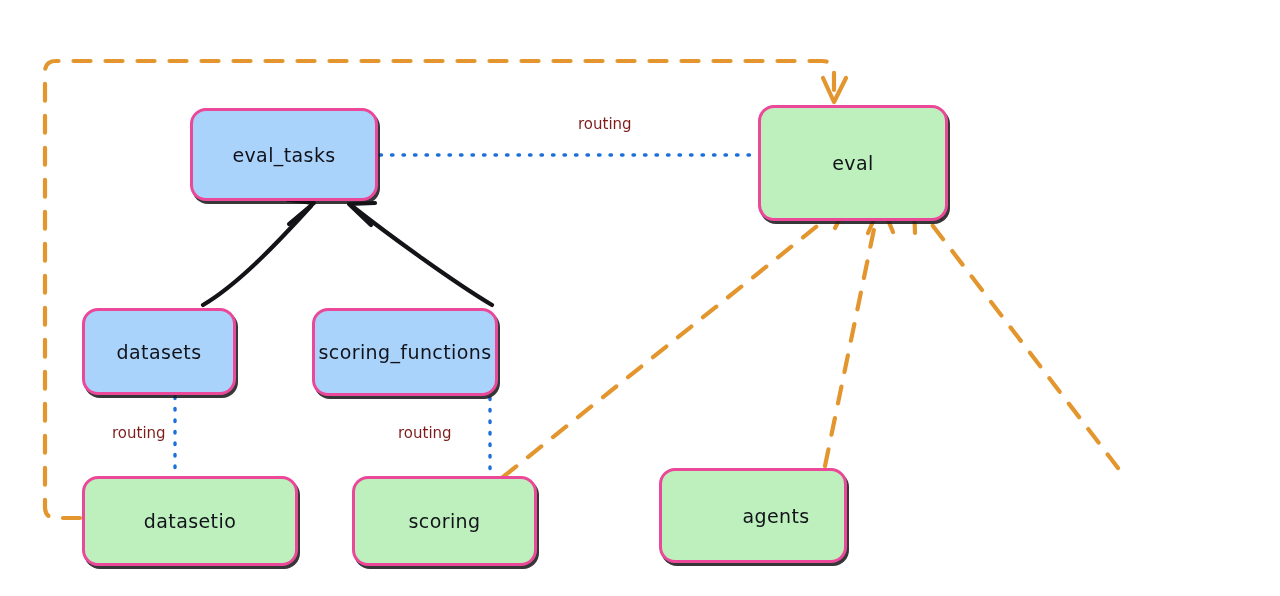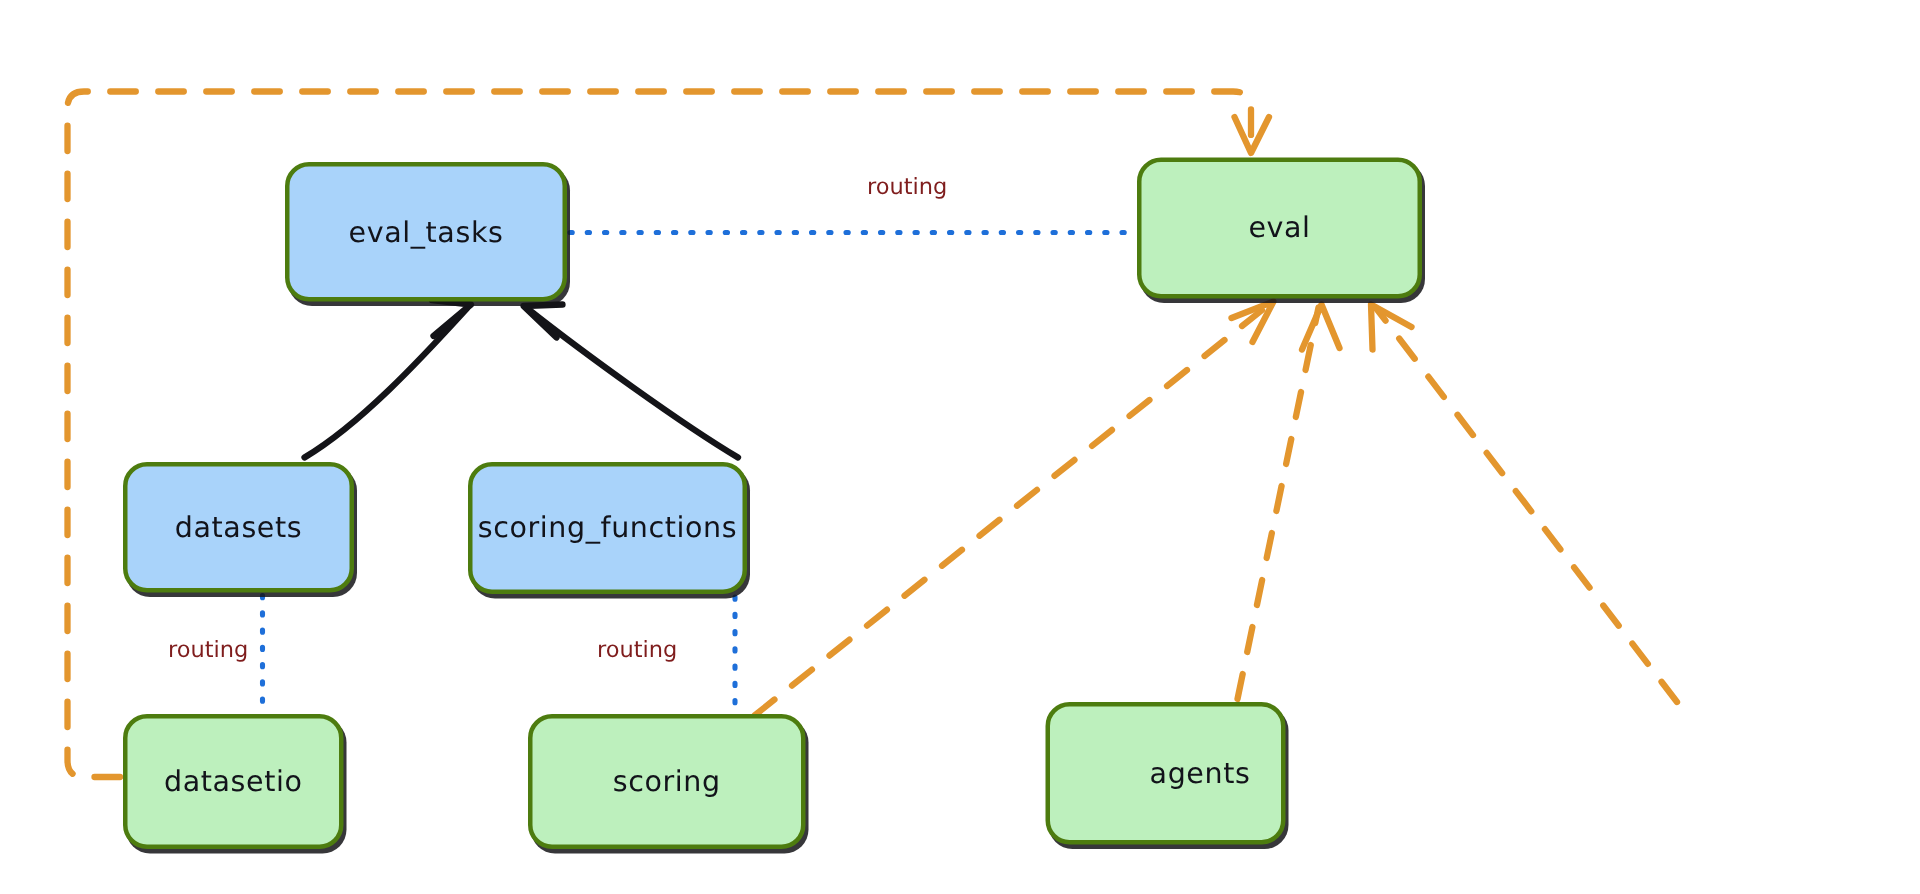--- a/index.html
+++ b/index.html
@@ -18,21 +18,21 @@
   #edges {
     position: absolute;
     left: 0;
     top: 0;
     width: 1280px;
     height: 596px;
   }
   .node {
     position: absolute;
     box-sizing: border-box;
-    border: 3px solid #4d7c0f;
+    border: 3px solid #ec4899;
     border-radius: 16px;
     display: flex;
     align-items: center;
     justify-content: center;
     text-align: center;
     color: #12131a;
     font-size: 19px;
     letter-spacing: 0.4px;
     font-family: "DejaVu Sans", sans-serif;
     box-shadow: 2px 3px 0 rgba(20,20,24,0.85);
@@ -95,41 +95,41 @@
     <g>
       <path d="M 1118 468 L 917 205" fill="none" stroke="#e3962e" stroke-width="4.2" stroke-linecap="round" stroke-dasharray="17 15"></path>
       <path d="M 915 233 L 914 203 L 941 218" fill="none" stroke="#e3962e" stroke-width="4.2" stroke-linecap="round" stroke-linejoin="round"></path>
     </g>
   </svg>
 
   <div class="node blue" style="left:190px; top:108px; width:188px; height:93px;">
     <span>eval_tasks</span>
   </div>
 
-  <div class="node green" style="left:758px; top:105px; width:190px; height:94px;">
+  <div class="node green" style="left:758px; top:105px; width:190px; height:116px;">
     <span>eval</span>
   </div>
 
   <div class="node blue" style="left:82px; top:308px; width:154px; height:87px;">
     <span>datasets</span>
   </div>
 
   <div class="node blue" style="left:312px; top:308px; width:186px; height:88px;">
     <span>scoring_functions</span>
   </div>
 
-  <div class="node green" style="left:82px; top:476px; width:147px; height:90px;">
+  <div class="node green" style="left:82px; top:476px; width:216px; height:90px;">
     <span>datasetio</span>
   </div>
 
   <div class="node green" style="left:316px; top:476px; width:185px; height:90px;margin-left:36px;">
     <span>scoring</span>
   </div>
 
-  <div class="node green" style="left:697px; top:468px; width:160px; height:95px;padding-left:46px;">
+  <div class="node green" style="left:659px; top:468px; width:188px; height:95px;padding-left:46px;">
     <span>agents</span>
   </div>
 
 
   <div class="edge-label" style="left:578px; top:115px;">routing</div>
 
   <div class="edge-label" style="left:112px; top:424px;">routing</div>
 
   <div class="edge-label" style="left:398px; top:424px;">routing</div>
 

